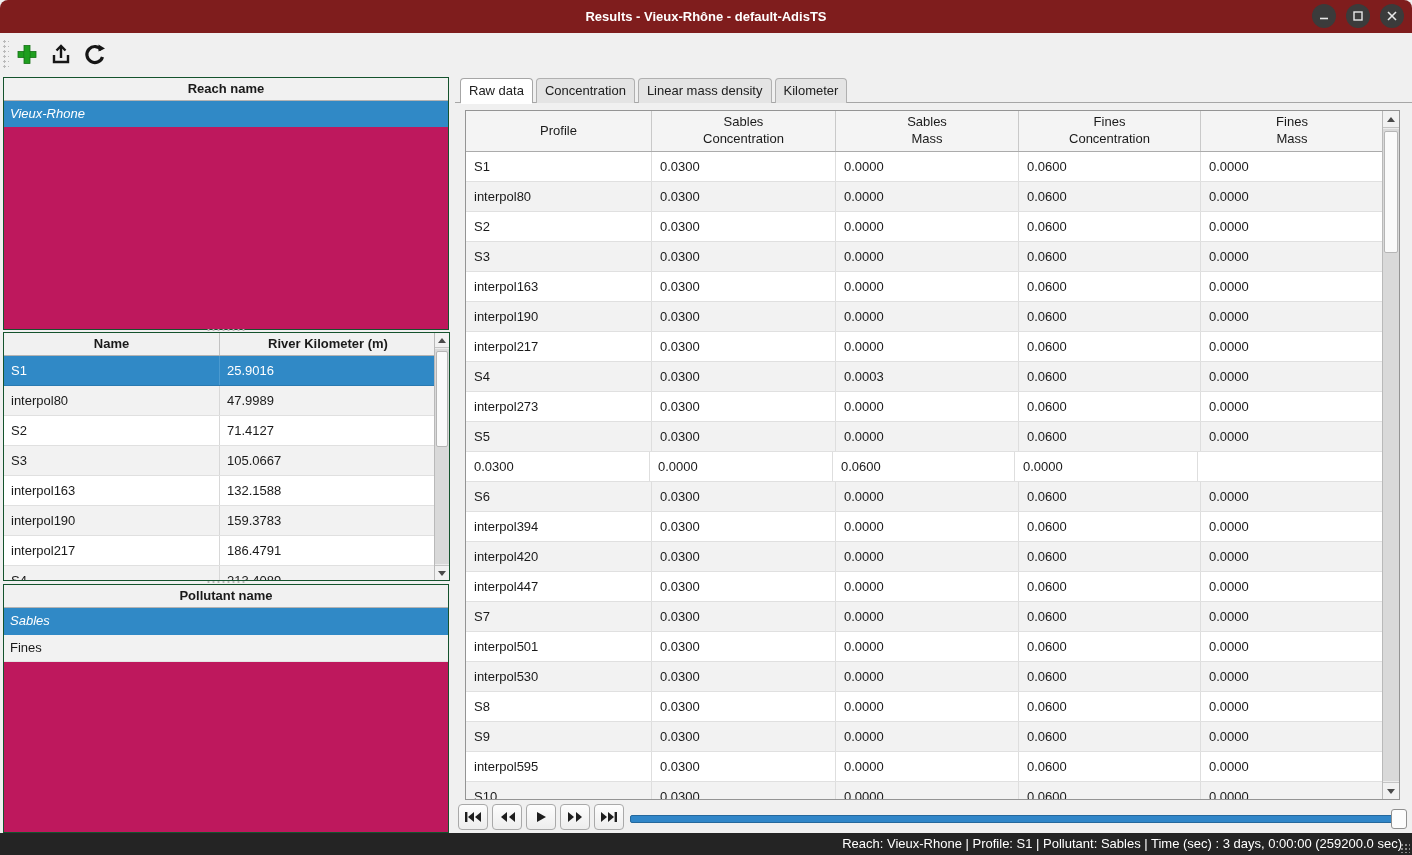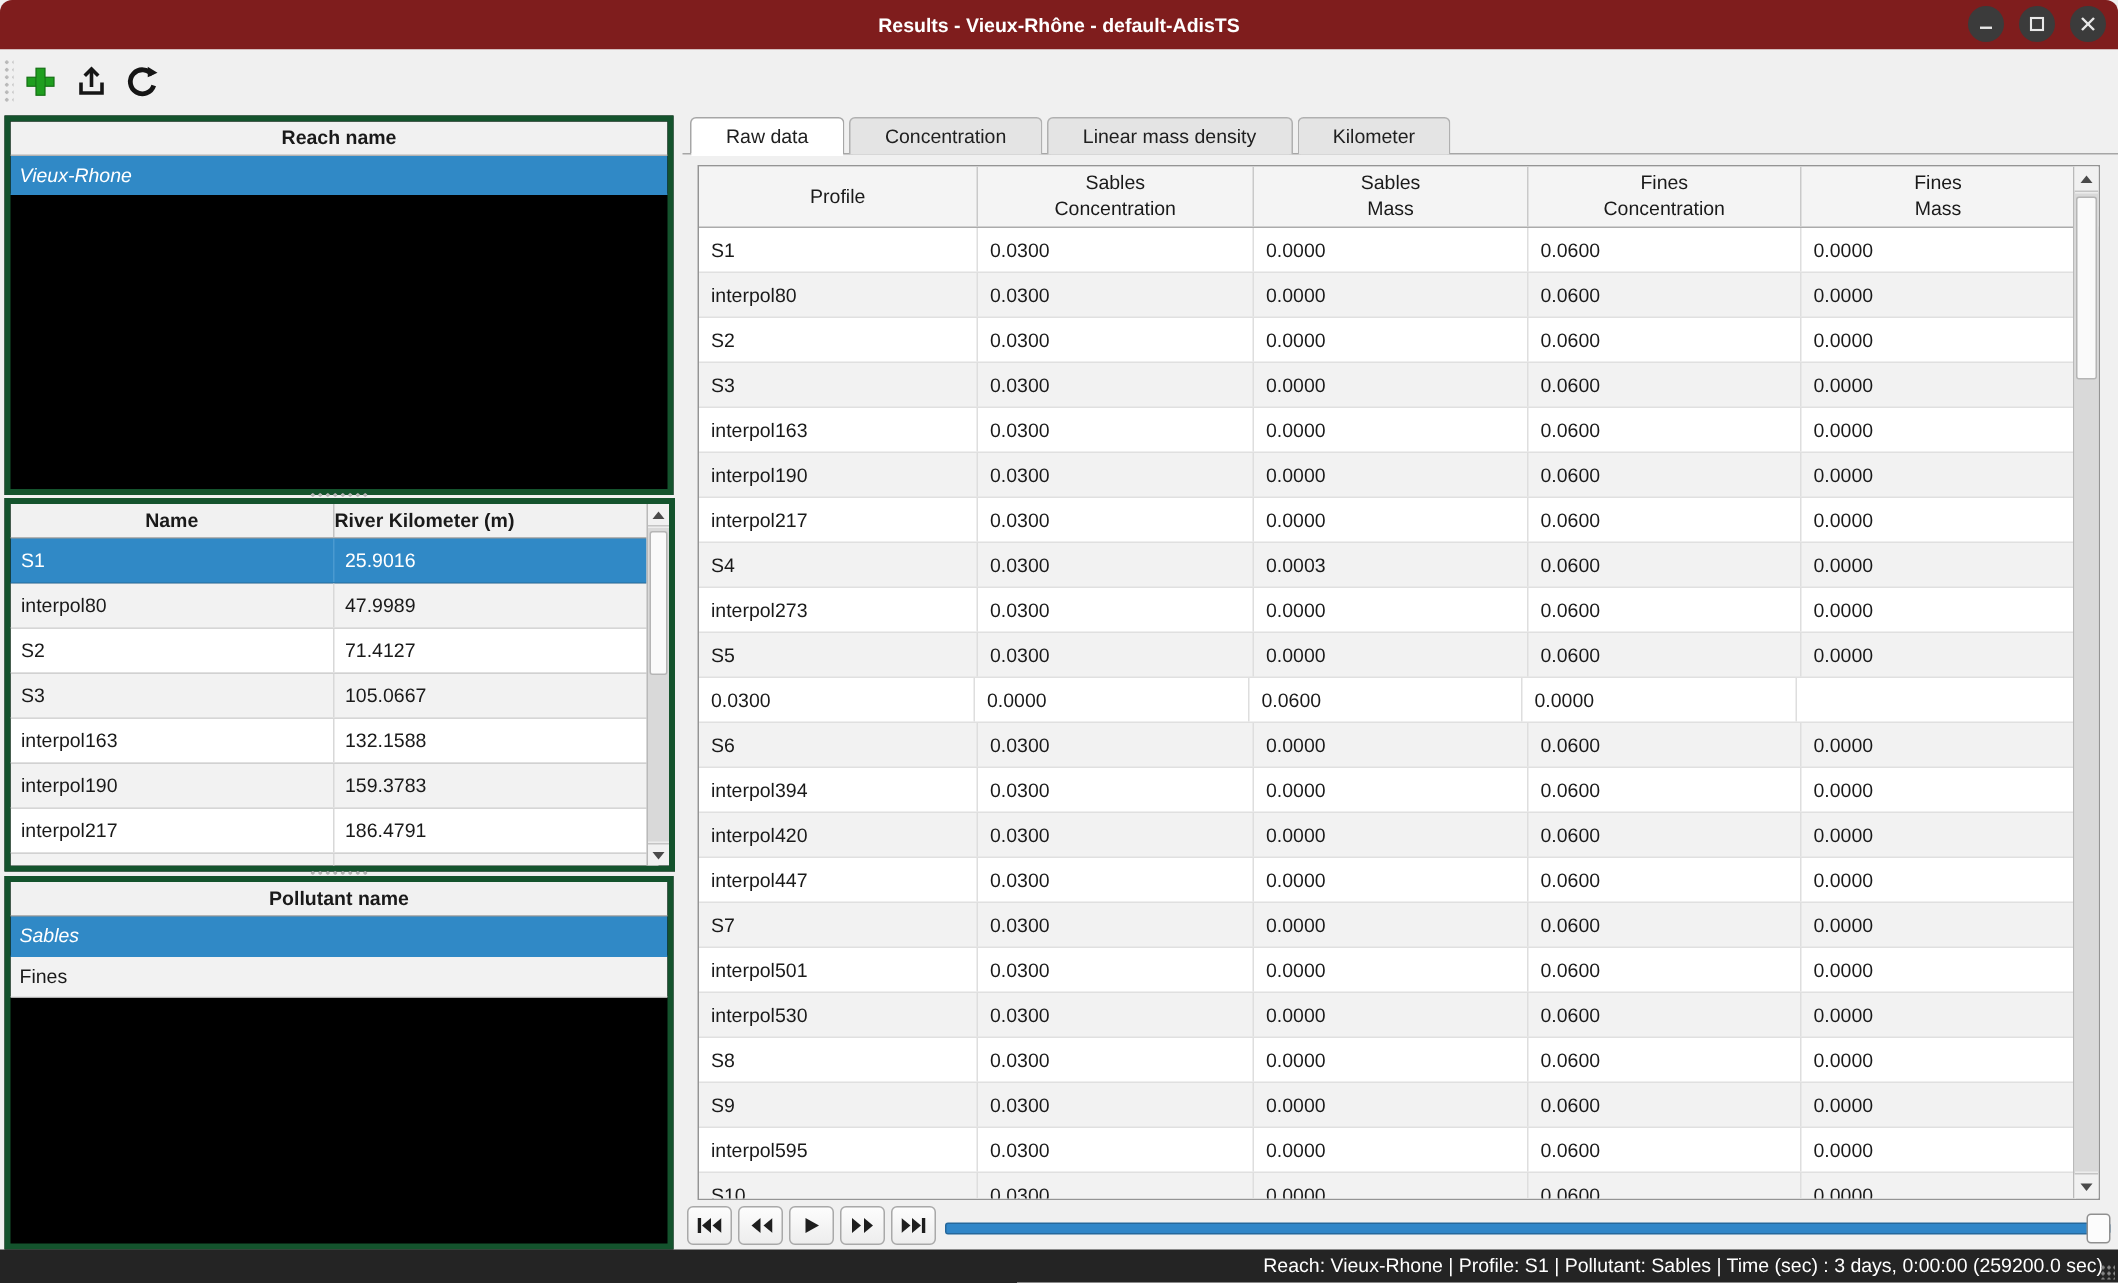--- a/index.html
+++ b/index.html
@@ -23,34 +23,34 @@
     background:#f0f0f0; display:flex; align-items:center; }
   .tb-grip { width:7px; height:30px; margin-left:2px;
     background-image:radial-gradient(circle,#b9b9b9 1px,transparent 1.3px);
     background-size:5px 5px; }
   .tb-btn { width:32px; height:32px; display:flex; align-items:center;
     justify-content:center; margin-left:2px; }
   
   .content { position:absolute; left:0; top:75px; width:1412px; height:758px; }
   
   .left-panel { position:absolute; left:0; top:0; width:452px; height:758px; }
-  .panel-box { position:absolute; left:3px; background:#000000; border:4px solid #14532d; overflow:hidden; }
+  .panel-box { position:absolute; left:3px; background:#be185d; border:1px solid #14532d; overflow:hidden; }
   .box-reach     { top:2px;   width:446px; height:253px; }
   .box-profiles  { top:257px; width:447px; height:249px; }
   .box-pollutant { top:509px; width:446px; height:249px; }
   .lheader { background:#f1f1f1; border-bottom:1px solid #b3b3b3; font-weight:bold;
     text-align:center; height:23px; line-height:22px; }
   .list-row { height:26px; line-height:25px; padding-left:6px; border-bottom:1px solid #e4e4e4; background:#fff; }
   .list-row.alt { background:#f2f2f2; }
   .list-row.sel { background:#3089c6; color:#fff; border-bottom-color:#3089c6;font-style:italic; }
   .box-pollutant .list-row { height:27px; line-height:26px; }
   
   .phead { display:flex; height:23px; background:#f1f1f1; border-bottom:1px solid #b3b3b3; font-weight:bold; }
   .phead .h0 { width:216px; border-right:1px solid #c2c2c2; text-align:center; line-height:22px; }
-  .phead .h1 { width:216px; line-height:22px; }
+  .phead .h1 { width:216px; text-align:center; line-height:22px; }
   .trow { display:flex; height:30px; background:#fff; border-bottom:1px solid #e0e0e0; }
   .trow.alt { background:#f2f2f2; }
   .trow.sel { background:#3089c6; color:#fff; border-bottom-color:#2a7ab1; }
   .tcell { line-height:29px; padding-left:7px; }
   .name-col { width:216px; border-right:1px solid #d8d8d8; }
   .trow.sel .name-col { border-right-color:#4a9ad0; }
   .rk-col { width:216px; }
   
   .vscroll { position:absolute; top:0; right:0; bottom:0; width:15px;
     background:#ececec; border-left:1px solid #b9b9b9; }
@@ -61,21 +61,21 @@
   .tri-up { width:0; height:0; border-left:4px solid transparent; border-right:4px solid transparent; border-bottom:5px solid #4a4a4a; }
   .tri-down { width:0; height:0; border-left:4px solid transparent; border-right:4px solid transparent; border-top:5px solid #4a4a4a; }
   .sb-thumb { position:absolute; left:1px; right:1px; background:#fafafa; border:1px solid #b5b5b5; border-radius:2px; }
   .sb-trough { position:absolute; left:0; right:0; background:#d9d9d9; }
   
   .hsplit-grip { position:absolute; left:50%; transform:translateX(-50%); width:40px; height:4px;
     background-image:radial-gradient(circle,#b5b5b5 1px,transparent 1.2px); background-size:5px 4px; }
   
   .right-panel { position:absolute; left:455px; top:0; width:957px; height:758px; }
   .tabbar { position:absolute; left:5px; top:3px; height:25px; display:flex; z-index:2; }
-  .tab { height:25px; padding:0 23px; line-height:24px; background:#e4e4e4;
+  .tab { height:25px; padding:0 8px; line-height:24px; background:#e4e4e4;
     border:1px solid #b0b0b0; border-bottom:none; border-radius:4px 4px 0 0; margin-right:3px; color:#202020; }
   .tab.active { background:#fff; border-color:#a6a6a6; position:relative; }
   .tab.active::after { content:""; position:absolute; left:0; right:0; bottom:-1px; height:2px; background:#fff; }
   .pane-line { position:absolute; left:0; top:27px; width:957px; border-top:1px solid #a6a6a6; }
   
   .mt-frame { position:absolute; left:10px; top:35px; width:935px; height:690px;
     background:#fff; border:1px solid #949494; overflow:hidden; }
   .mt-head { display:flex; height:41px; background:#f4f4f4; border-bottom:1px solid #ababab; }
   .hcell { display:flex; align-items:center; justify-content:center; text-align:center;
     white-space:pre-line; line-height:1.3; border-right:1px solid #c9c9c9; }

